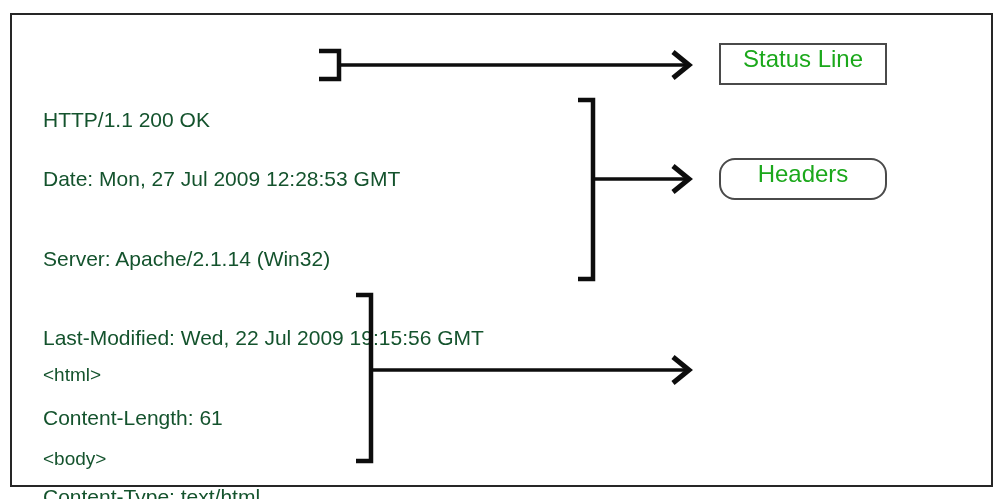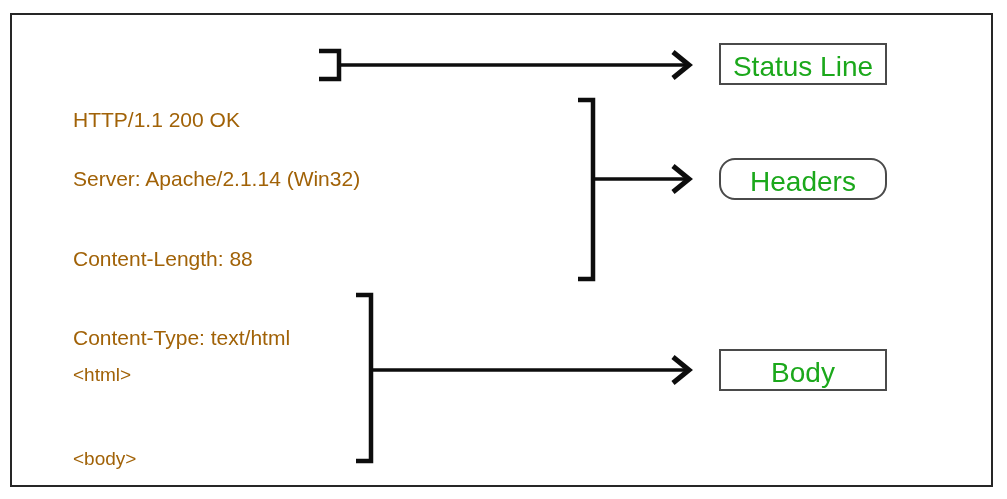--- a/index.html
+++ b/index.html
@@ -32,25 +32,24 @@
     width: 983px;
     height: 474px;
     border: 2px solid #262626;
     box-sizing: border-box;
     background: #ffffff;
   }
 
   
   .code-block {
     position: absolute;
-    color: #a16207;
+    color: #14532d;
     white-space: pre;
     line-height: 26px;
     letter-spacing: 0px;
-    margin-left: 30px;
   }
   .code-block .code-line {
     display: block;
     white-space: pre;
   }
 
   #status-line-block {
     left: 43px;
     top: 55px;
     font-size: 21px;
@@ -74,24 +73,24 @@
   
   .label-box {
     position: absolute;
     left: 719px;
     width: 168px;
     height: 42px;
     border: 2px solid #4a4a4a;
     box-sizing: border-box;
     background: #ffffff;
     display: flex;
-    align-items: flex-end;
+    align-items: flex-start;
     justify-content: center;
     color: #1ba81b;
-    font-size: 28px;
+    font-size: 24px;
     font-family: "Liberation Sans", sans-serif;
   }
   #box-status-line { top: 43px; }
   #box-headers     { top: 158px; border-radius: 16px; }
   #box-body        { top: 349px; }
 
   
   #connectors {
     position: absolute;
     left: 0;
@@ -126,22 +125,24 @@
 
 <div id="diagram-root">
 
   <div class="outer-frame"></div>
 
   <div class="code-block" id="status-line-block">
     <span class="code-line">HTTP/1.1 200 OK</span>
   </div>
 
   <div class="code-block" id="headers-block">
+    <span class="code-line">Date: Mon, 27 Jul 2009 12:28:53 GMT</span>
     <span class="code-line">Server: Apache/2.1.14 (Win32)</span>
-    <span class="code-line">Content-Length: 88</span>
+    <span class="code-line">Last-Modified: Wed, 22 Jul 2009 19:15:56 GMT</span>
+    <span class="code-line">Content-Length: 61</span>
     <span class="code-line">Content-Type: text/html</span>
     
   </div>
 
   <div class="code-block" id="body-block">
     <span class="code-line">&lt;html&gt;</span>
     <span class="code-line">&lt;body&gt;</span>
     
     
     
@@ -163,17 +164,14 @@
   </svg>
 
   <div class="label-box" id="box-status-line">
     <span>Status Line</span>
   </div>
 
   <div class="label-box" id="box-headers">
     <span>Headers</span>
   </div>
 
-  <div class="label-box" id="box-body">
-    <span>Body</span>
-  </div>
 
 </div>
 
 </body></html>

